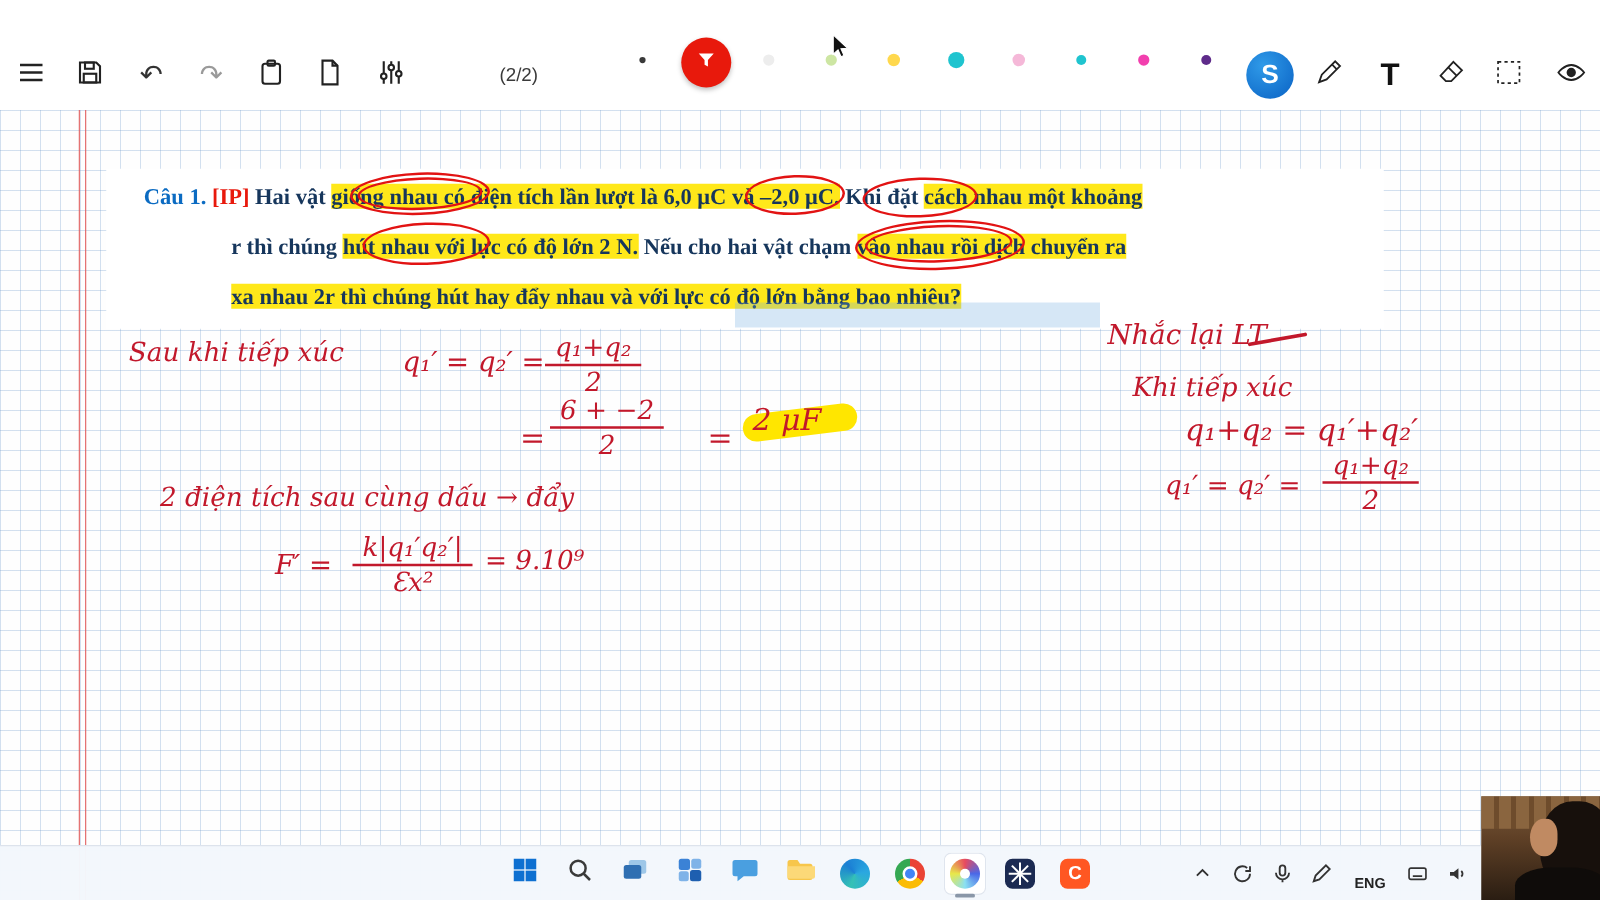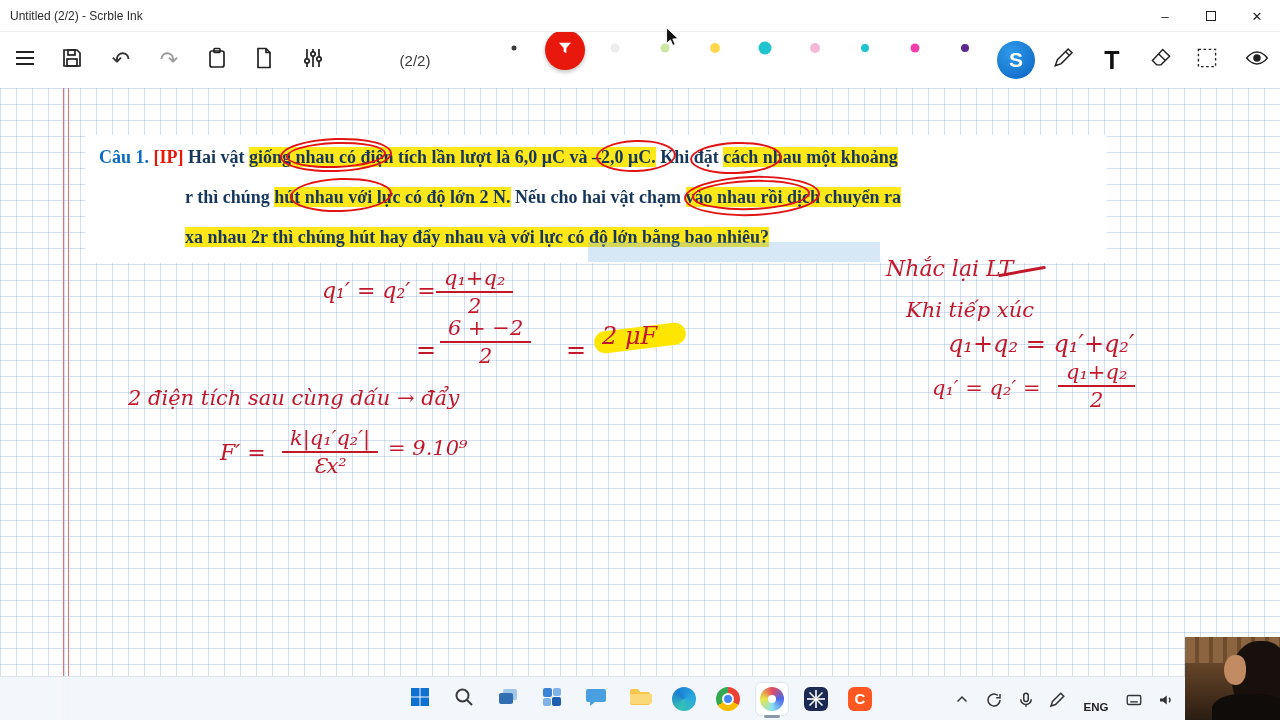--- a/index.html
+++ b/index.html
@@ -48,21 +48,21 @@
   .margin-line { position:absolute; left:63px; top:0; width:6px; height:100%;
                  border-left:1.5px solid rgba(225,90,90,.85);
                  border-right:1.5px solid rgba(225,90,90,.85); }
 
   
   .problem { position:absolute; left:85px; top:47px; width:1022px; background:#fff;
              padding:2px 0 6px; z-index:2; }
   .pline { white-space:nowrap; height:40px; line-height:40px;
            font-family:"Liberation Serif","DejaVu Serif",serif; font-weight:700;
            font-size:18px; color:#16365c; }
-  .l1 { margin-left:14px; } .l2 { margin-left:100px; } .l3 { margin-left:100px; }
+  .l1 { margin-left:30px; } .l2 { margin-left:100px; } .l3 { margin-left:100px; }
   .plabel { color:#0b6bc2; }
   .ptag { color:#e8190c; }
   .hl { background:#ffe81a; }
   .sel-tint { position:absolute; left:588px; top:154px; width:292px; height:20px;
               background:rgba(120,175,225,.30); z-index:5; pointer-events:none; }
 
   
   .ring { position:absolute; border:2.2px solid #e21313; border-radius:50%;
           transform:rotate(-2deg); z-index:6; background:transparent; }
 
@@ -116,32 +116,20 @@
   .wc-body { position:absolute; right:-6px; bottom:-10px; width:74px; height:36px;
              background:#0f0c0a; border-radius:40% 40% 0 0; }
 
   .cursor { position:absolute; left:662px; top:26px; width:22px; height:22px; z-index:50; }
 </style>
 </head>
 <body>
 
 <div class="stage">
 
-  <div class="titlebar">
-    <div class="title-text">Untitled (2/2) - Scrble Ink</div>
-    <div class="winbtn" style="left:1142px">
-      <span>–</span>
-    </div>
-    <div class="winbtn" style="left:1188px">
-      <span class="maxbox"></span>
-    </div>
-    <div class="winbtn" style="left:1234px">
-      <span>✕</span>
-    </div>
-  </div>
 
   <div class="toolbar">
     <div class="tbi" style="left:25px">
       <span>
         <svg viewBox="0 0 24 24" fill="none" stroke="#222" stroke-width="2">
             <line x1="3" y1="6" x2="21" y2="6"></line>
             <line x1="3" y1="12" x2="21" y2="12"></line>
             <line x1="3" y1="18" x2="21" y2="18"></line>
           </svg>
       </span>
@@ -273,20 +261,21 @@
     <div class="sel-tint"></div>
 
     <div class="ring" style="left:280px;top:50px;width:112px;height:34px"></div>
     <div class="ring" style="left:286px;top:54px;width:100px;height:26px"></div>
     <div class="ring" style="left:596px;top:52px;width:80px;height:32px"></div>
     <div class="ring" style="left:690px;top:54px;width:92px;height:32px"></div>
     <div class="ring" style="left:290px;top:90px;width:102px;height:34px"></div>
     <div class="ring" style="left:684px;top:88px;width:136px;height:40px"></div>
     <div class="ring" style="left:692px;top:92px;width:118px;height:30px"></div>
 
+    <div class="hw" style="left:103px;top:182px;font-size:21px">Sau khi tiếp xúc</div>
     <div class="hw" style="left:322px;top:190px;font-size:22px">q₁′ = q₂′ =</div>
     <div class="hw frac" style="left:436px;top:178px;font-size:21px">
       <span class="num">q₁+q₂</span>
       <span class="den">2</span>
     </div>
     <div class="hw" style="left:416px;top:248px;font-size:24px">=</div>
     <div class="hw frac" style="left:440px;top:228px;font-size:21px">
       <span class="num">6 + −2</span>
       <span class="den">2</span>
     </div>

